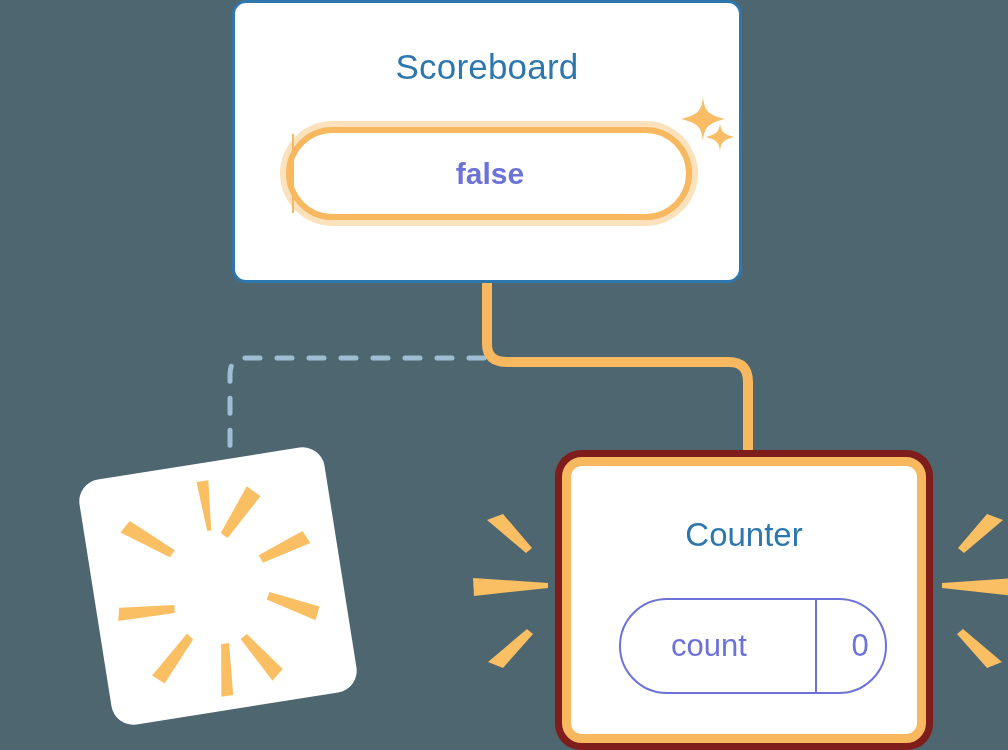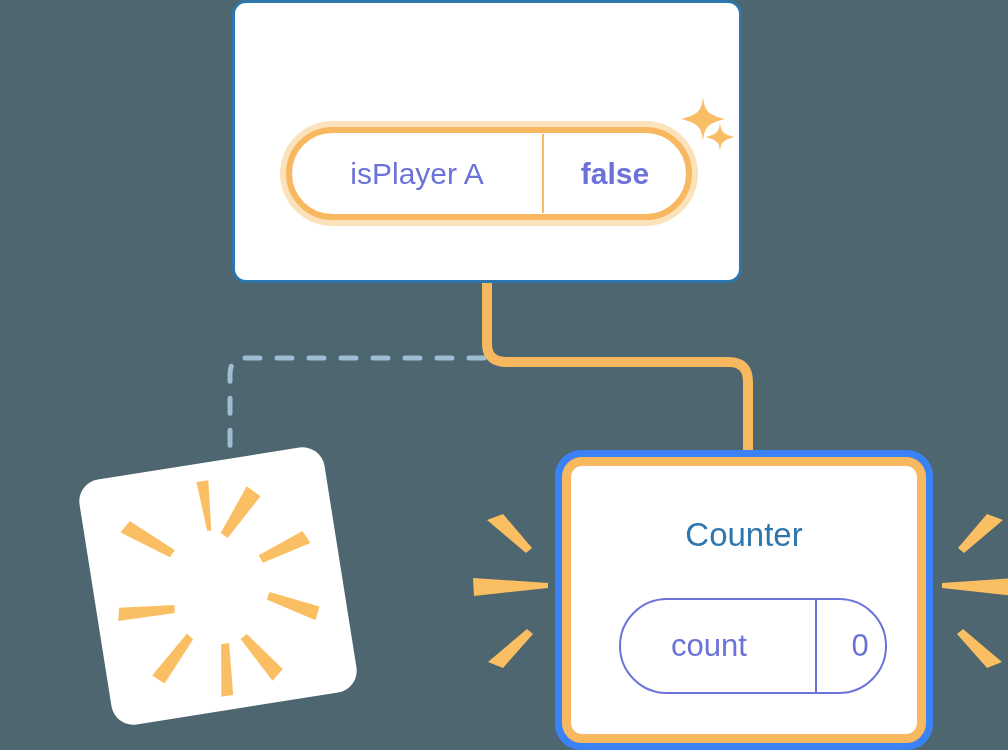--- a/index.html
+++ b/index.html
@@ -102,21 +102,21 @@
   }
 
   
   #counter-card {
     position: absolute;
     left: 555px;
     top: 450px;
     width: 378px;
     height: 300px;
     border-radius: 26px;
-    background: #3b82f6;        
+    background: #7f1d1d;        
     box-sizing: border-box;
     padding: 7px;
     z-index: 4;
   }
   #counter-card-inner {
     width: 100%;
     height: 100%;
     border-radius: 20px;
     background: #ffffff;
     border: 9px solid #f7b860;  
@@ -209,24 +209,24 @@
 <div id="stage">
 
   <svg id="connectors" viewBox="0 0 1008 750" xmlns="http://www.w3.org/2000/svg">
 
     <path d="M 484,358 L 246,358 Q 230,358 230,374 L 230,468" fill="none" stroke="#9fbdd2" stroke-width="5" stroke-linecap="round" stroke-dasharray="15 17"></path>
 
     <path d="M 487,280 L 487,344 Q 487,362 507,362 L 729,362 Q 748,362 748,382 L 748,462" fill="none" stroke="#f7b860" stroke-width="10" stroke-linecap="butt"></path>
   </svg>
 
   <div id="scoreboard-card">
+    <div id="scoreboard-title">Scoreboard</div>
 
     <div id="scoreboard-pill">
       <div id="scoreboard-pill-inner">
-        <div class="pill-key-sb">isPlayer A</div>
         <div class="pill-divider-sb"></div>
         <div class="pill-val-sb">false</div>
       </div>
     </div>
   </div>
 
   <svg class="sparkle" style="left:679px; top:95px; width:48px; height:48px; z-index:5;" viewBox="0 0 48 48" xmlns="http://www.w3.org/2000/svg">
     <path d="M24 2 C25.5 15 28 19.5 46 24 C28 28.5 25.5 33 24 46 C22.5 33 20 28.5 2 24 C20 19.5 22.5 15 24 2 Z" fill="#f8bd65"></path>
   </svg>
   <svg class="sparkle" style="left:704px; top:121px; width:32px; height:32px; z-index:5;" viewBox="0 0 32 32" xmlns="http://www.w3.org/2000/svg">

